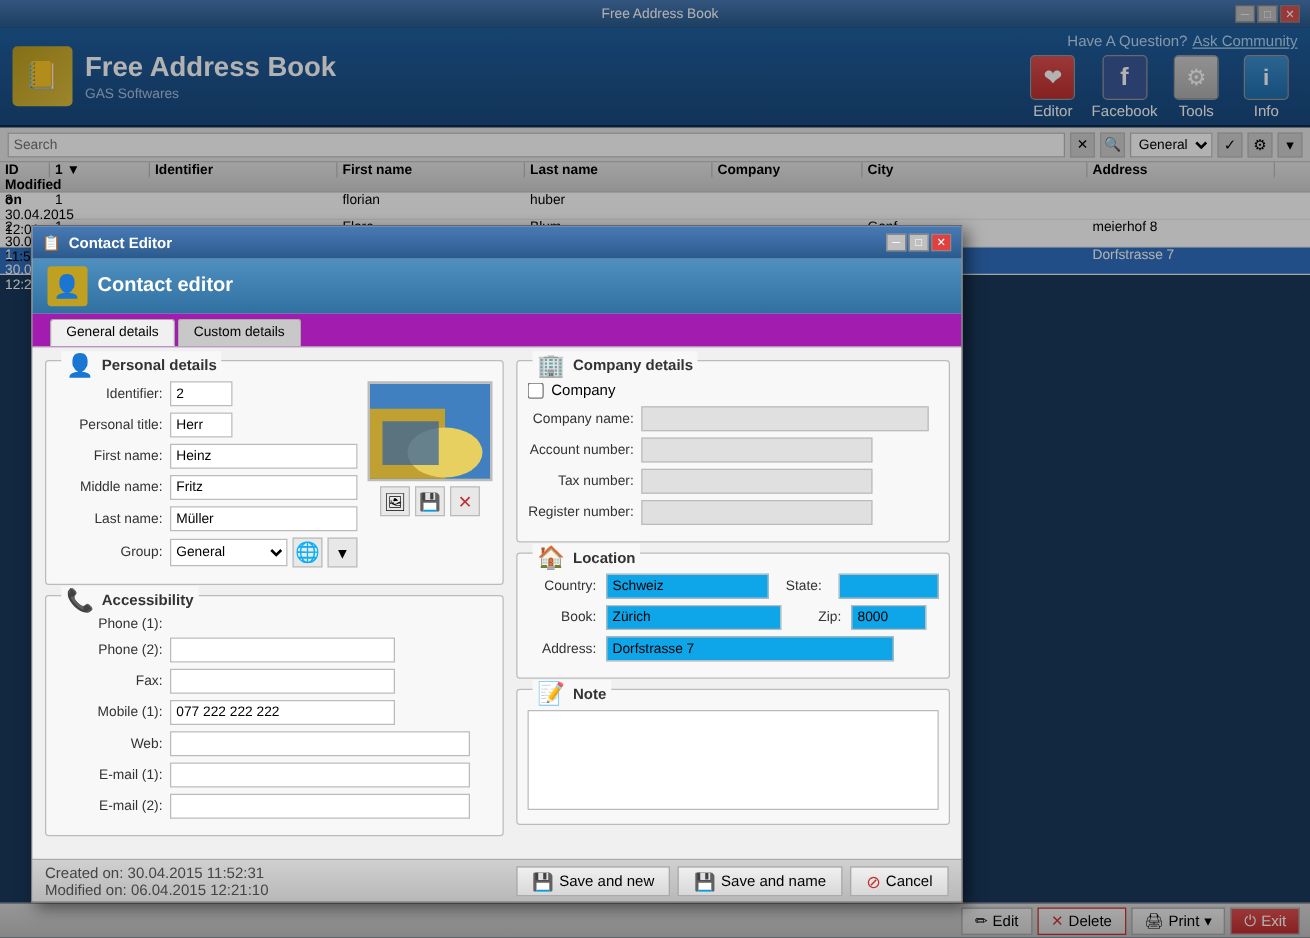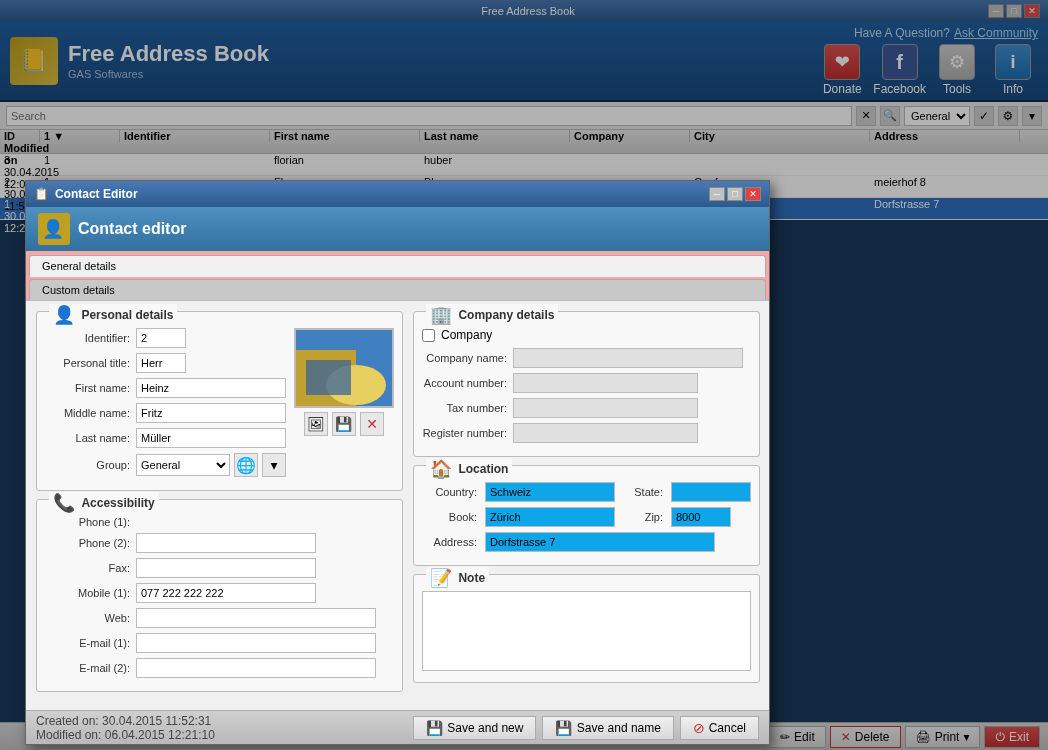--- a/index.html
+++ b/index.html
@@ -173,21 +173,21 @@
     }
     .dialog-header-icon {
       width: 32px; height: 32px;
       background: #c0a020; border-radius: 3px;
       display: flex; align-items: center; justify-content: center;
       font-size: 18px;
     }
     .dialog-header h2 { color: #fff; font-size: 16px; font-weight: bold; }
 
     
-    .tabs { display: flex; background: #fca5a5; border-bottom: 1px solid #bbb; padding: 4px 3px 0; gap: 2px; flex-direction: column; }
+    .tabs { display: flex; background: #a21caf; border-bottom: 1px solid #bbb; padding: 4px 14px 0; gap: 2px; }
     .tab {
       padding: 4px 12px; font-size: 11px; cursor: pointer;
       background: #c8c8c8; border: 1px solid #aaa; border-bottom: none;
       border-radius: 3px 3px 0 0;
     }
     .tab.active { background: #f0f0f0; border-bottom: 1px solid #f0f0f0; }
 
     
     .dialog-content { padding: 10px; background: #f0f0f0; }
     .dialog-two-col { display: flex; gap: 10px; }
@@ -303,21 +303,21 @@
     </div>
   </div>
   <div class="toolbar-right">
     <div class="toolbar-right-top">
       <span>Have A Question?</span>
       <a href="#" style="color:#aed8f0;">Ask Community</a>
     </div>
     <div class="toolbar-buttons">
       <div class="toolbar-btn">
         <div class="toolbar-btn-icon donate">❤</div>
-        <span>Donate</span>
+        <span>Editor</span>
       </div>
       <div class="toolbar-btn">
         <div class="toolbar-btn-icon facebook" style="color:#fff;font-weight:bold;font-size:20px;">f</div>
         <span>Facebook</span>
       </div>
       <div class="toolbar-btn">
         <div class="toolbar-btn-icon tools-icon">⚙</div>
         <span>Tools</span>
       </div>
       <div class="toolbar-btn">
@@ -568,26 +568,26 @@
 
         <div class="section-group">
           <div class="section-title">
             <span class="section-icon">🏠</span>
             <span>Location</span>
           </div>
           <div class="section-content">
             <div class="location-row">
               <label class="location-label">Country:</label>
               <input class="location-input" style="width: 130px;" type="text" value="Schweiz">
-              <label class="location-label" style="width:40px;">State:</label>
+              <label class="location-label" style="width:40px;text-align:center;">State:</label>
               <input class="location-input" style="width: 80px;" type="text" value="">
             </div>
             <div class="location-row">
               <label class="location-label">Book:</label>
-              <input class="location-input" style="width: 130px;" type="text" value="Zürich">
+              <input class="location-input" style="width: 140px;" type="text" value="Zürich">
               <label class="location-label" style="width:40px;">Zip:</label>
               <input class="location-input" style="width: 60px;" type="text" value="8000">
             </div>
             <div class="location-row">
               <label class="location-label">Address:</label>
               <input class="location-input" style="width: 230px;" type="text" value="Dorfstrasse 7">
             </div>
           </div>
         </div>
 

